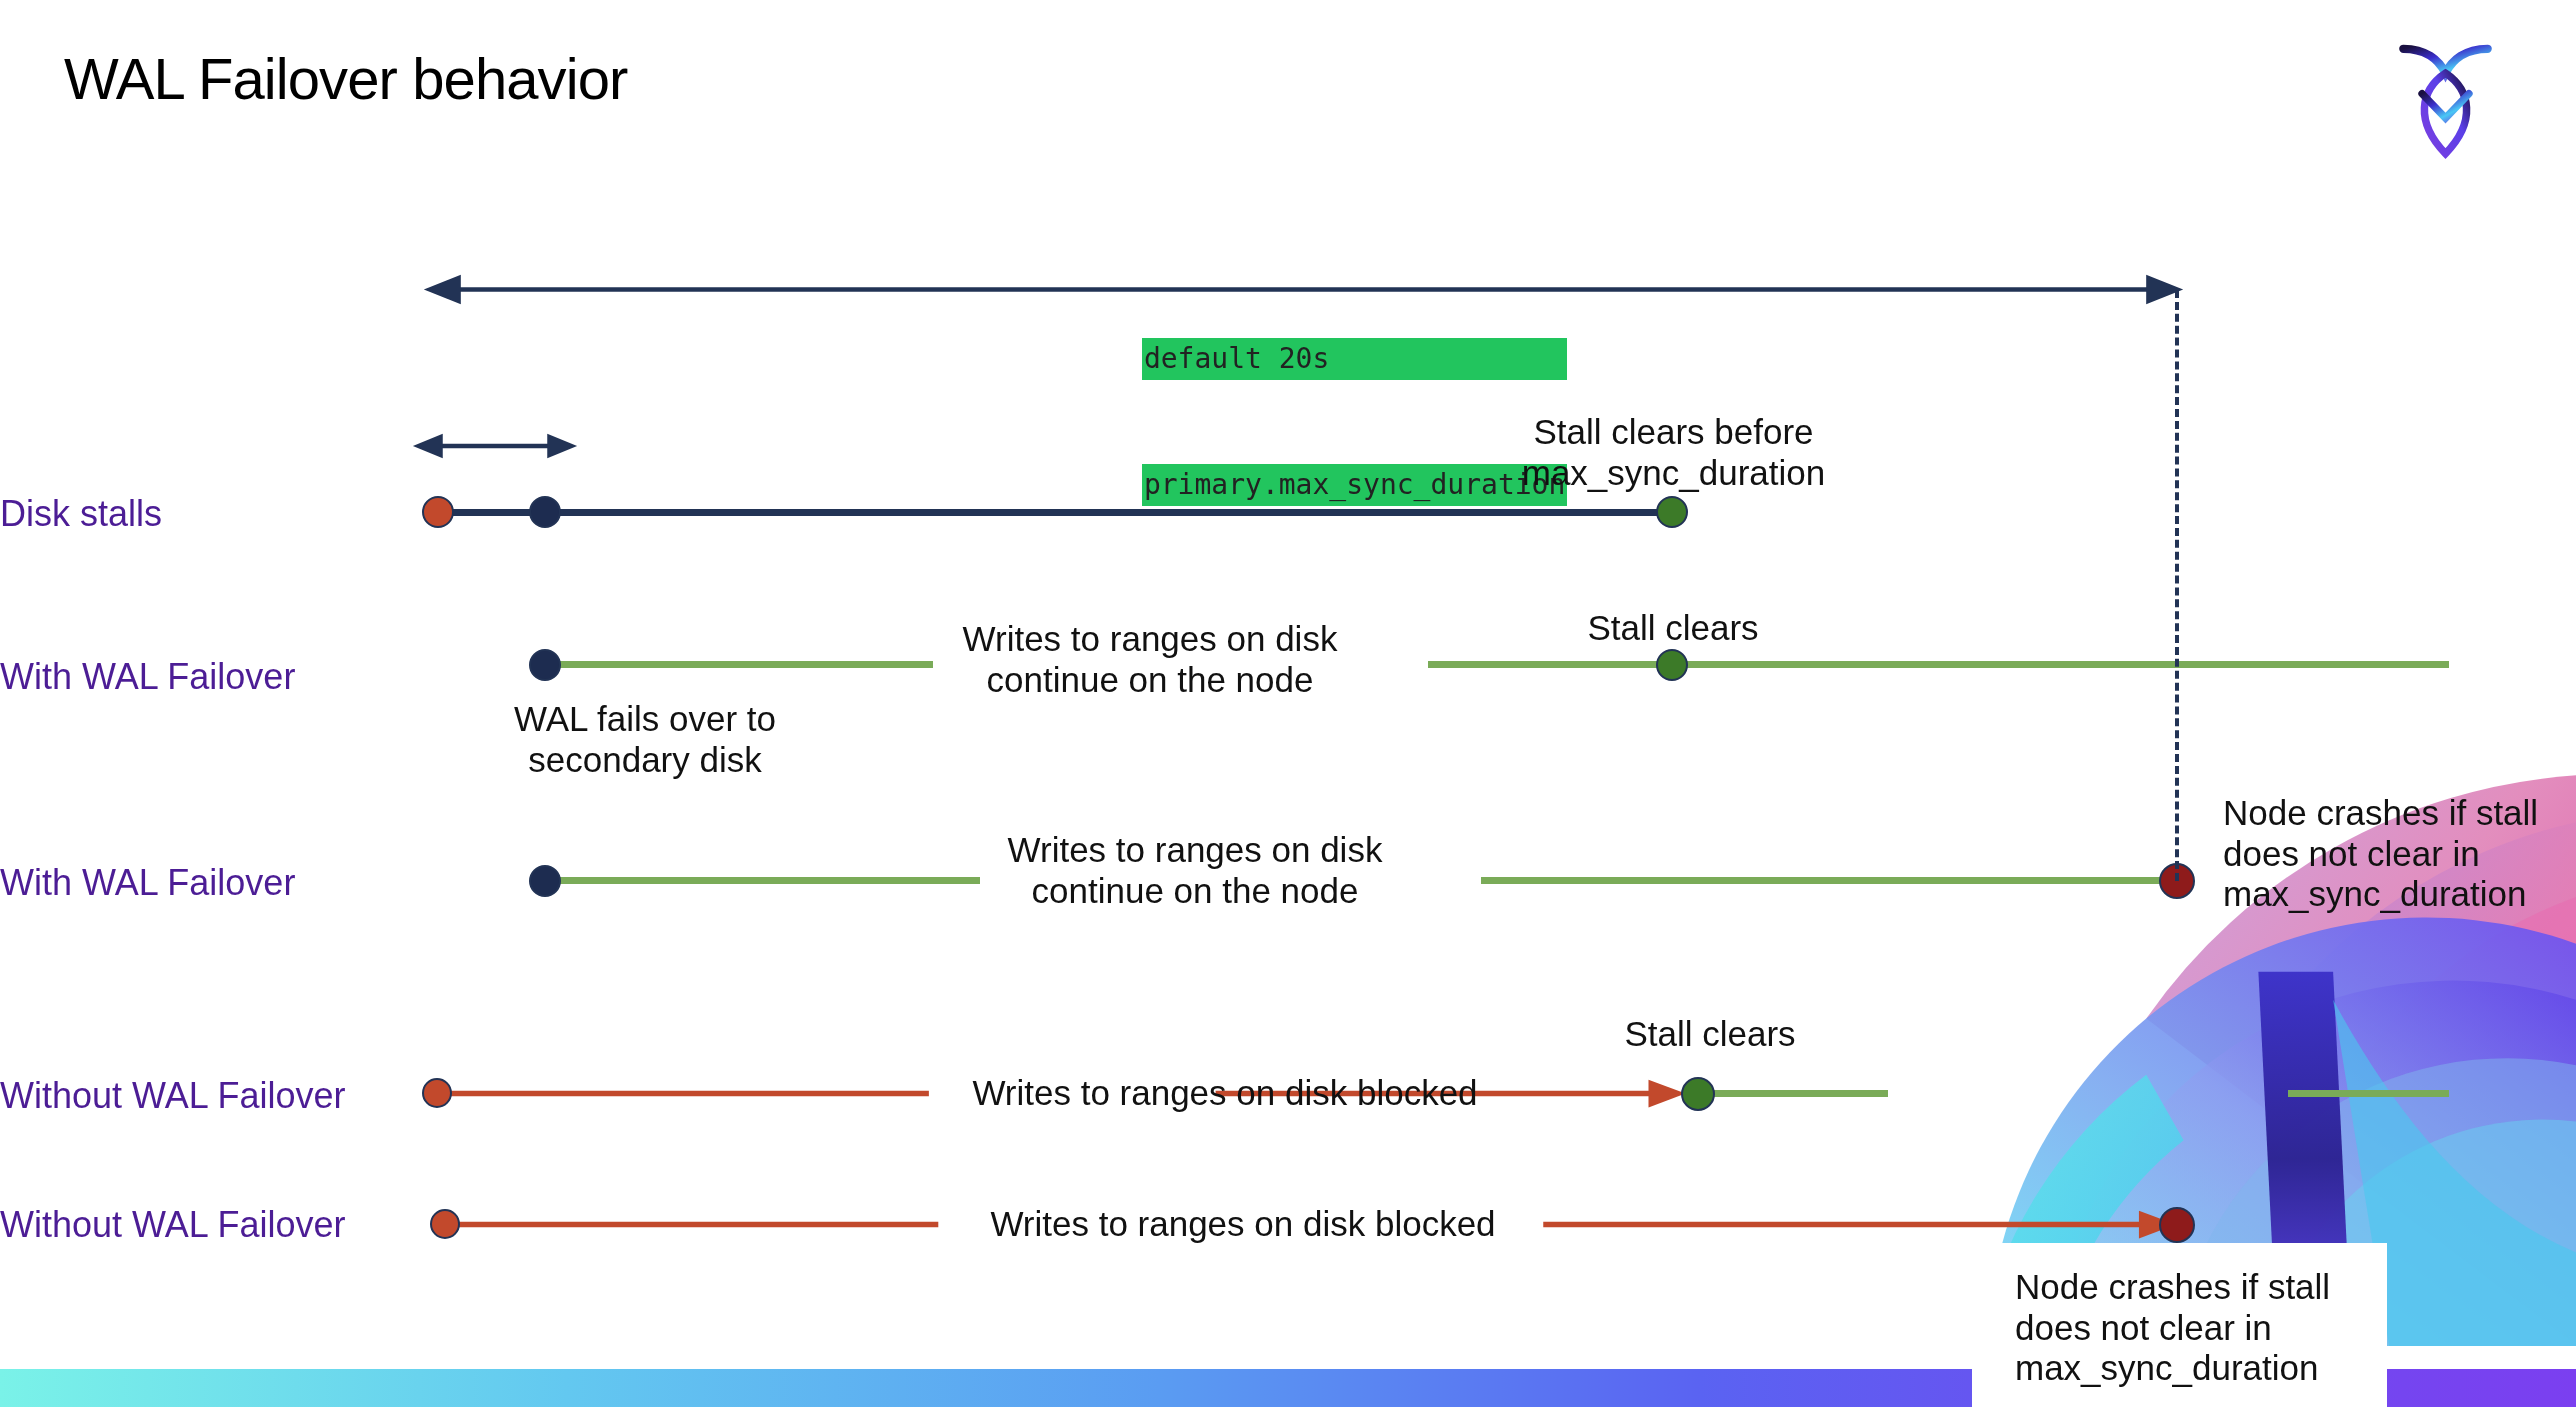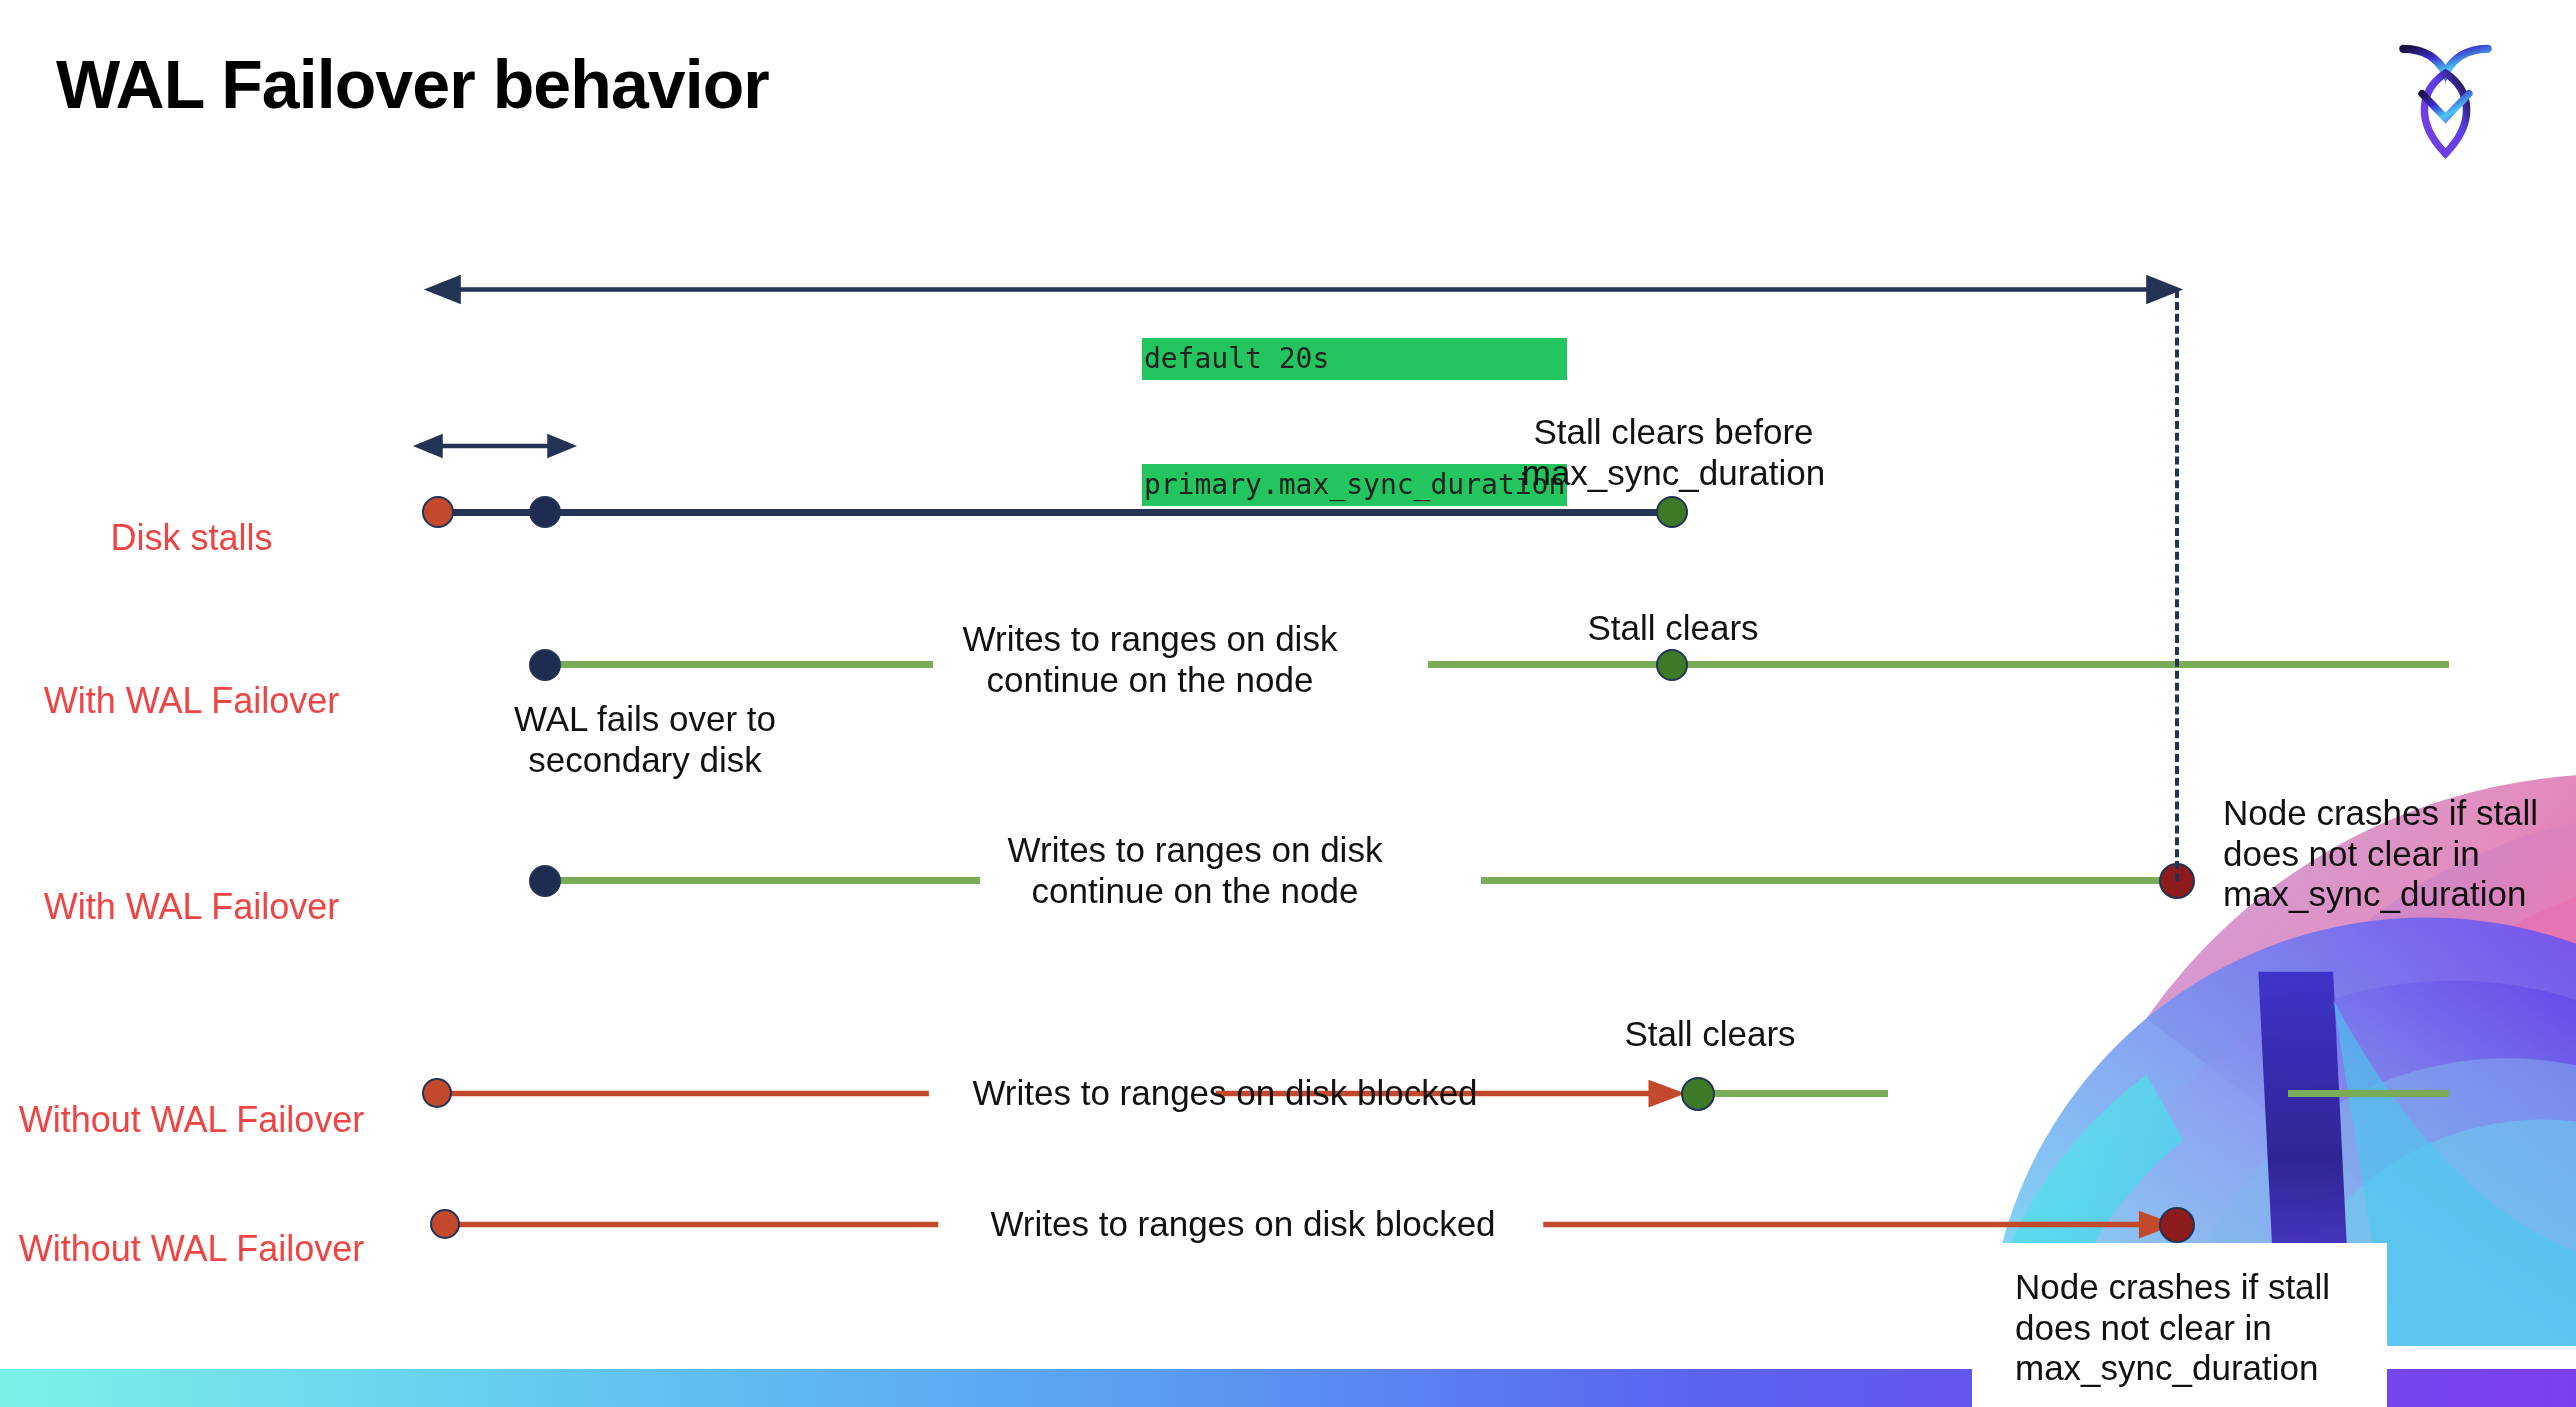--- a/index.html
+++ b/index.html
@@ -14,24 +14,24 @@
     position: relative;
     width: 2576px;
     height: 1408px;
     background: #ffffff;
     overflow: hidden;
   }
 
   
   .title {
     position: absolute;
-    left: 56px;
+    left: 64px;
     top: 45px;
-    font-size: 68px;
-    font-weight: bold;
+    font-size: 58px;
+    font-weight: normal;
     letter-spacing: -0.9px;
     color: #000000;
     white-space: nowrap;
   }
 
   
   .logo {
     position: absolute;
     right: 79px;
     top: 32px;
@@ -58,24 +58,23 @@
         #7af2e8 0%, #63c8f0 22%, #5a9cf2 45%,
         #5a63f2 66%, #6b4ff0 82%, #7b3ff0 100%);
   }
 
   
   .abs { position: absolute; }
 
   .row-label {
     position: absolute;
     font-size: 36px;
-    color: #ef4444;
+    color: #4c1d95;
     white-space: nowrap;
-    text-align: center;
-    margin-top: 24px;
+    text-align: left;
   }
 
   .note {
     position: absolute;
     font-size: 35px;
     line-height: 1.16;
     color: #111111;
     text-align: center;
     white-space: pre-line;
   }

